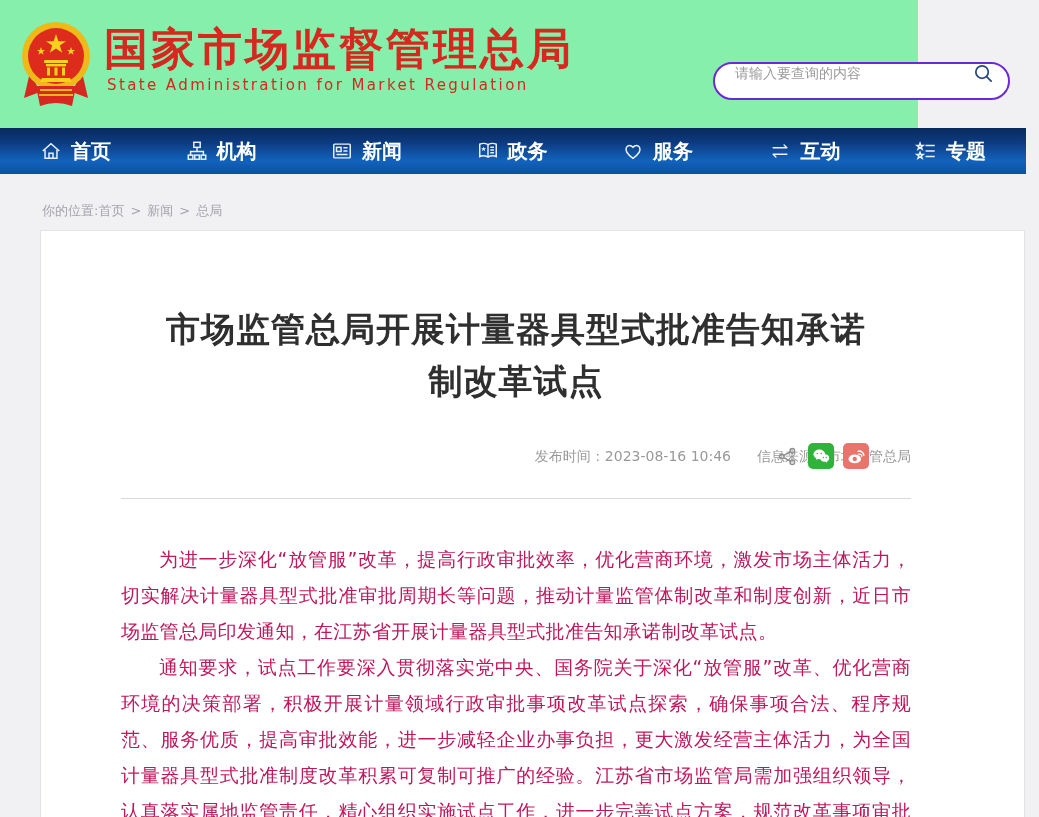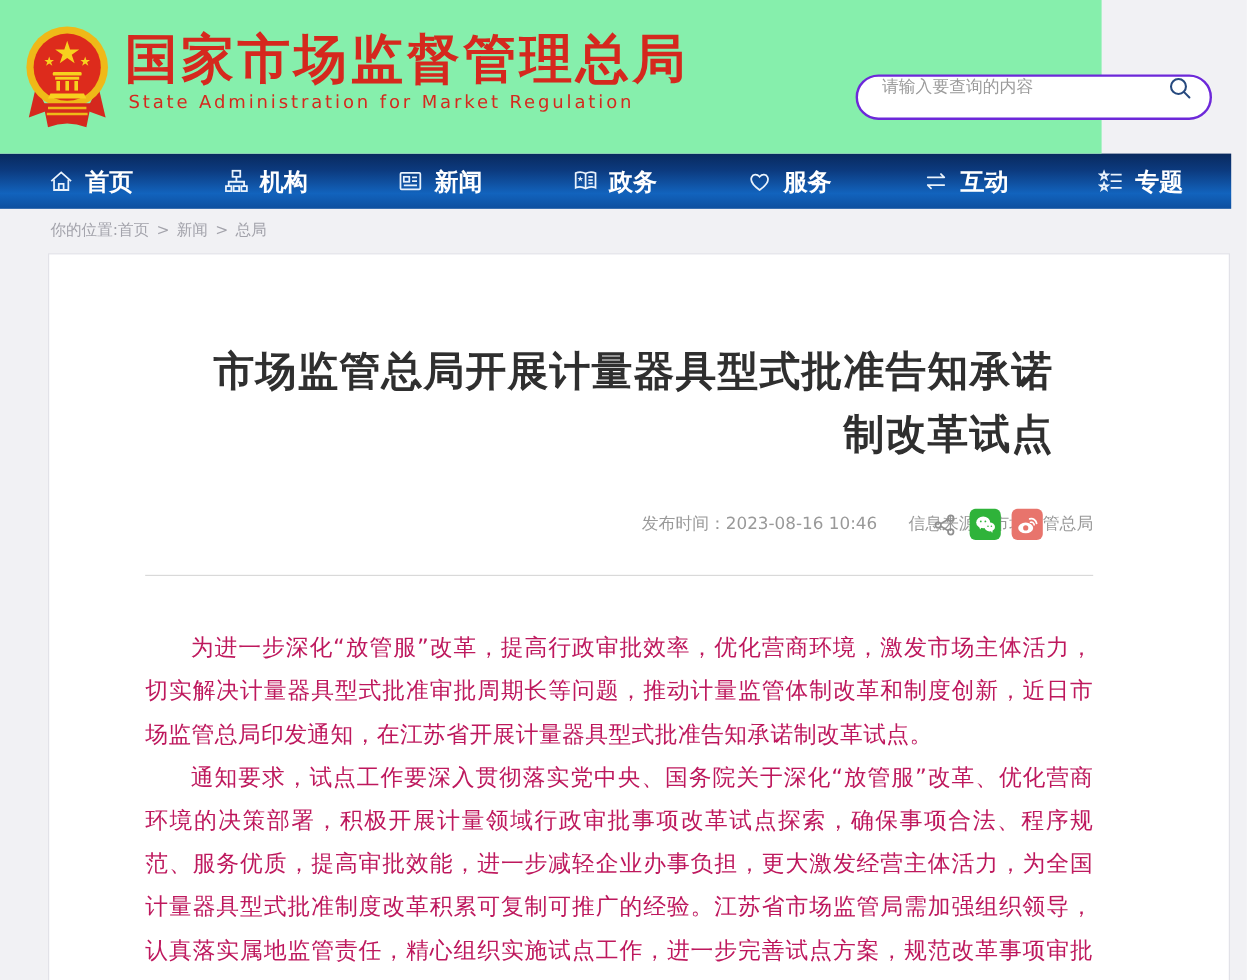--- a/index.html
+++ b/index.html
@@ -41,35 +41,35 @@
     padding:0 40px;
   }
   .nav-item {
     display:flex; align-items:center; gap:9px;
     color:#ffffff; font-size:20px; font-weight:bold; cursor:pointer;
     white-space:nowrap;
   }
   .nav-item svg { display:block; }
   
   .breadcrumb {
-    margin:0; padding:9px 0 10px 42px;
+    margin:0; padding:28px 0 10px 42px;
     font-size:13px; color:#a3a3ab;
   }
   .breadcrumb .crumb { color:#a3a3ab; }
   .breadcrumb .sep { margin:0 6px; }
   
   .panel {
     margin-left:40px; width:985px; min-height:650px;
     background:#ffffff; border:1px solid #e2e2e8;
     padding:72px 113px 60px 80px;
   }
   .article-title {
     margin:0 auto; max-width:724px;
     font-size:34px; line-height:52px; font-weight:600;
-    color:#2f2f2f; text-align:right; letter-spacing:1px;
+    color:#2f2f2f; text-align:center; letter-spacing:1px;
   }
   .meta-row { position:relative; margin-top:34px; height:30px; }
   .meta-text {
     text-align:right; font-size:14px; color:#999999; line-height:30px;
   }
   .meta-text .gap { display:inline-block; width:26px; }
   .share-group {
     position:absolute; right:42px; top:2px;
     display:flex; align-items:center; gap:9px;
   }

